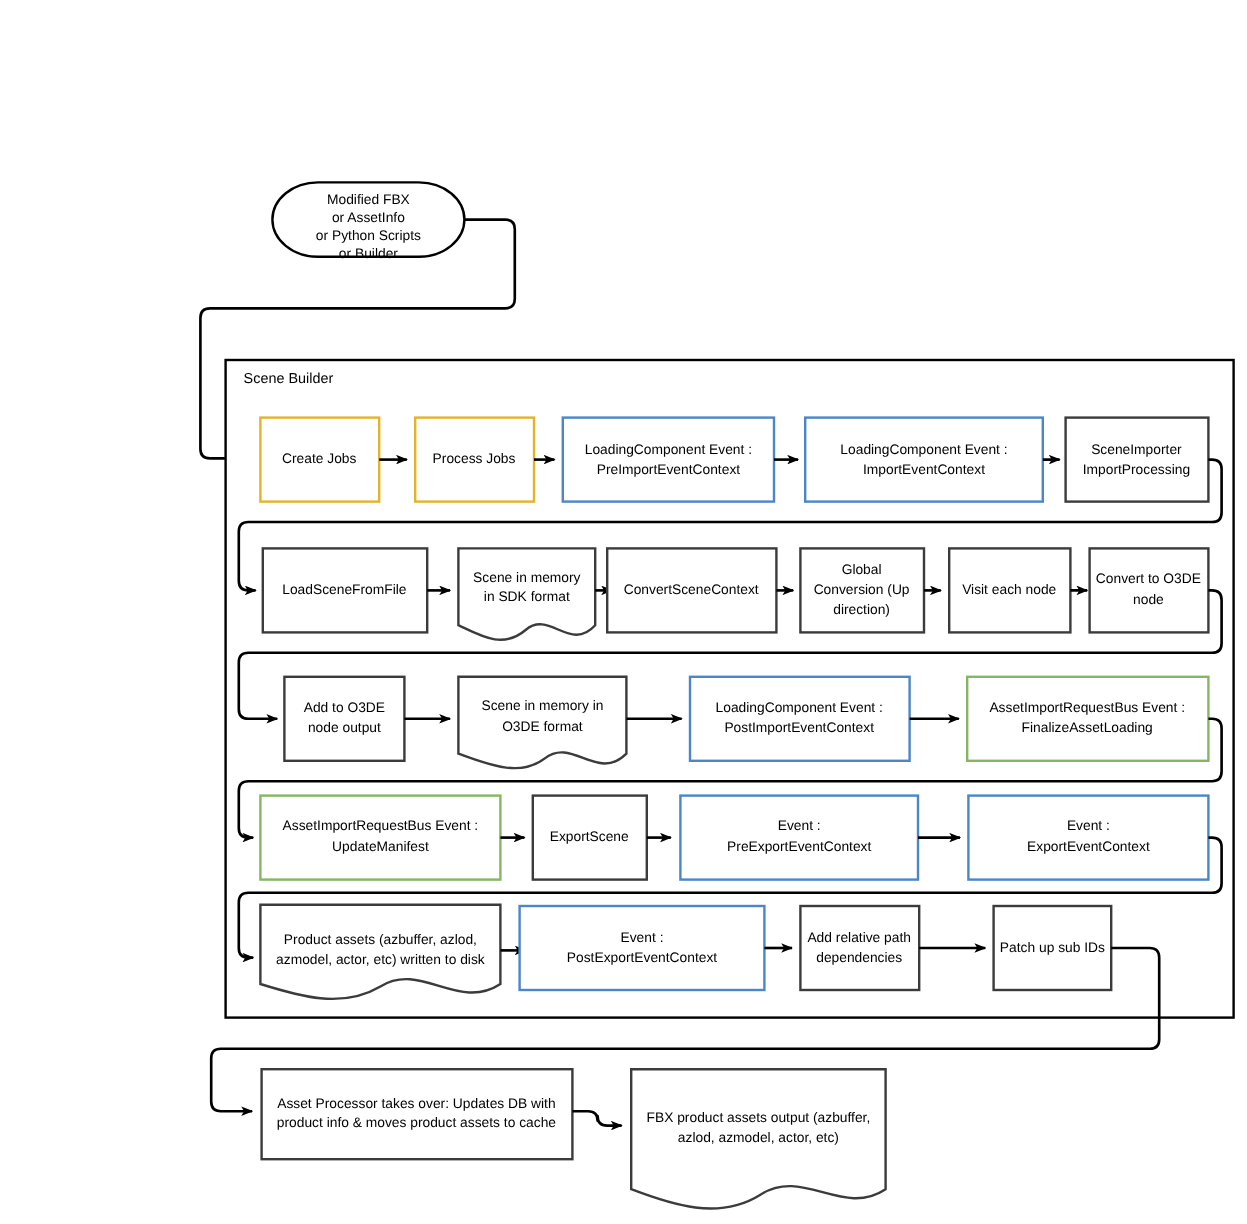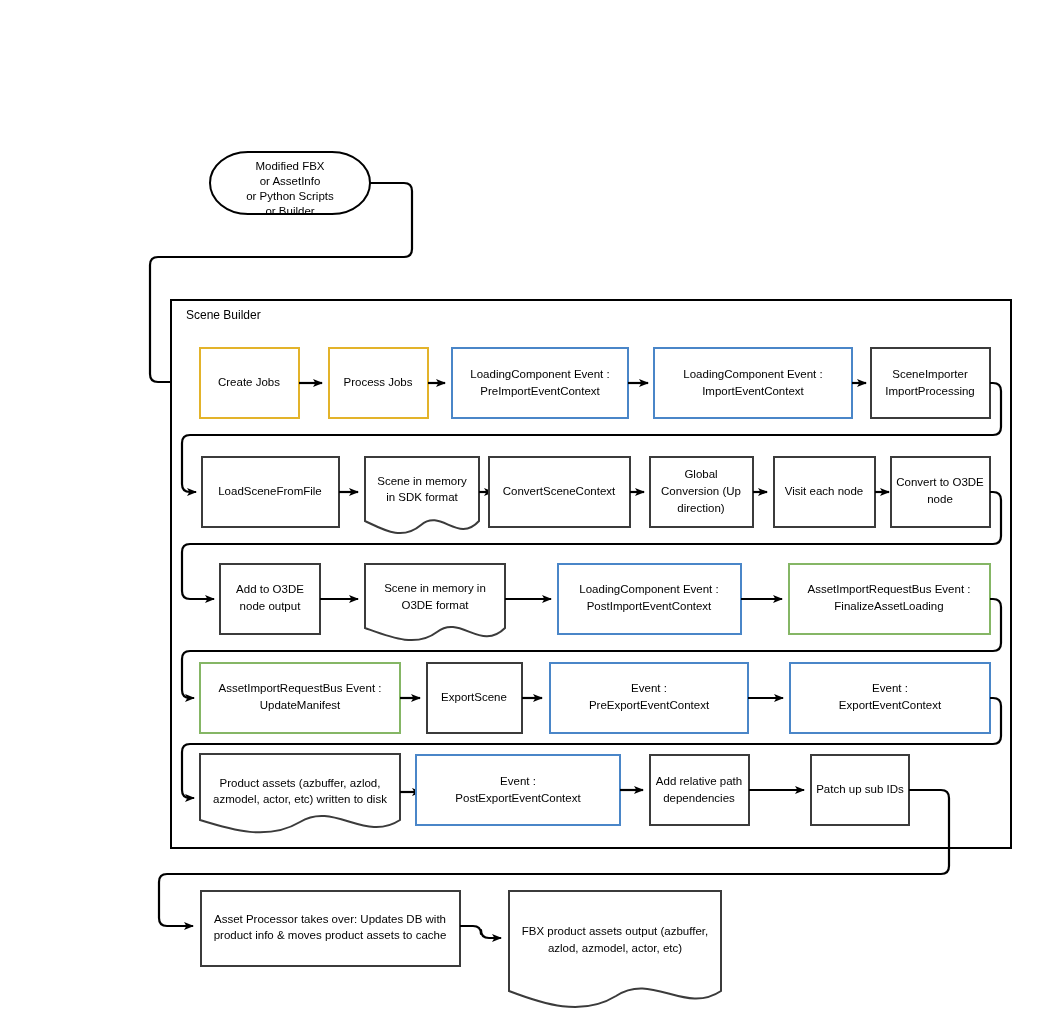--- a/index.html
+++ b/index.html
@@ -6,20 +6,21 @@
     margin: 0;
     padding: 0;
     background: #ffffff;
   }
   #canvas {
     position: relative;
     width: 855px;
     height: 1020px;
     background: #ffffff;
     font-family: "Liberation Sans", sans-serif;
+    margin-left: 17px;
   }
   svg#diagram {
     position: absolute;
     left: 0;
     top: 0;
     width: 1039px;
     height: 1020px;
   }
   .node-text {
     font-family: "Liberation Sans", sans-serif;

